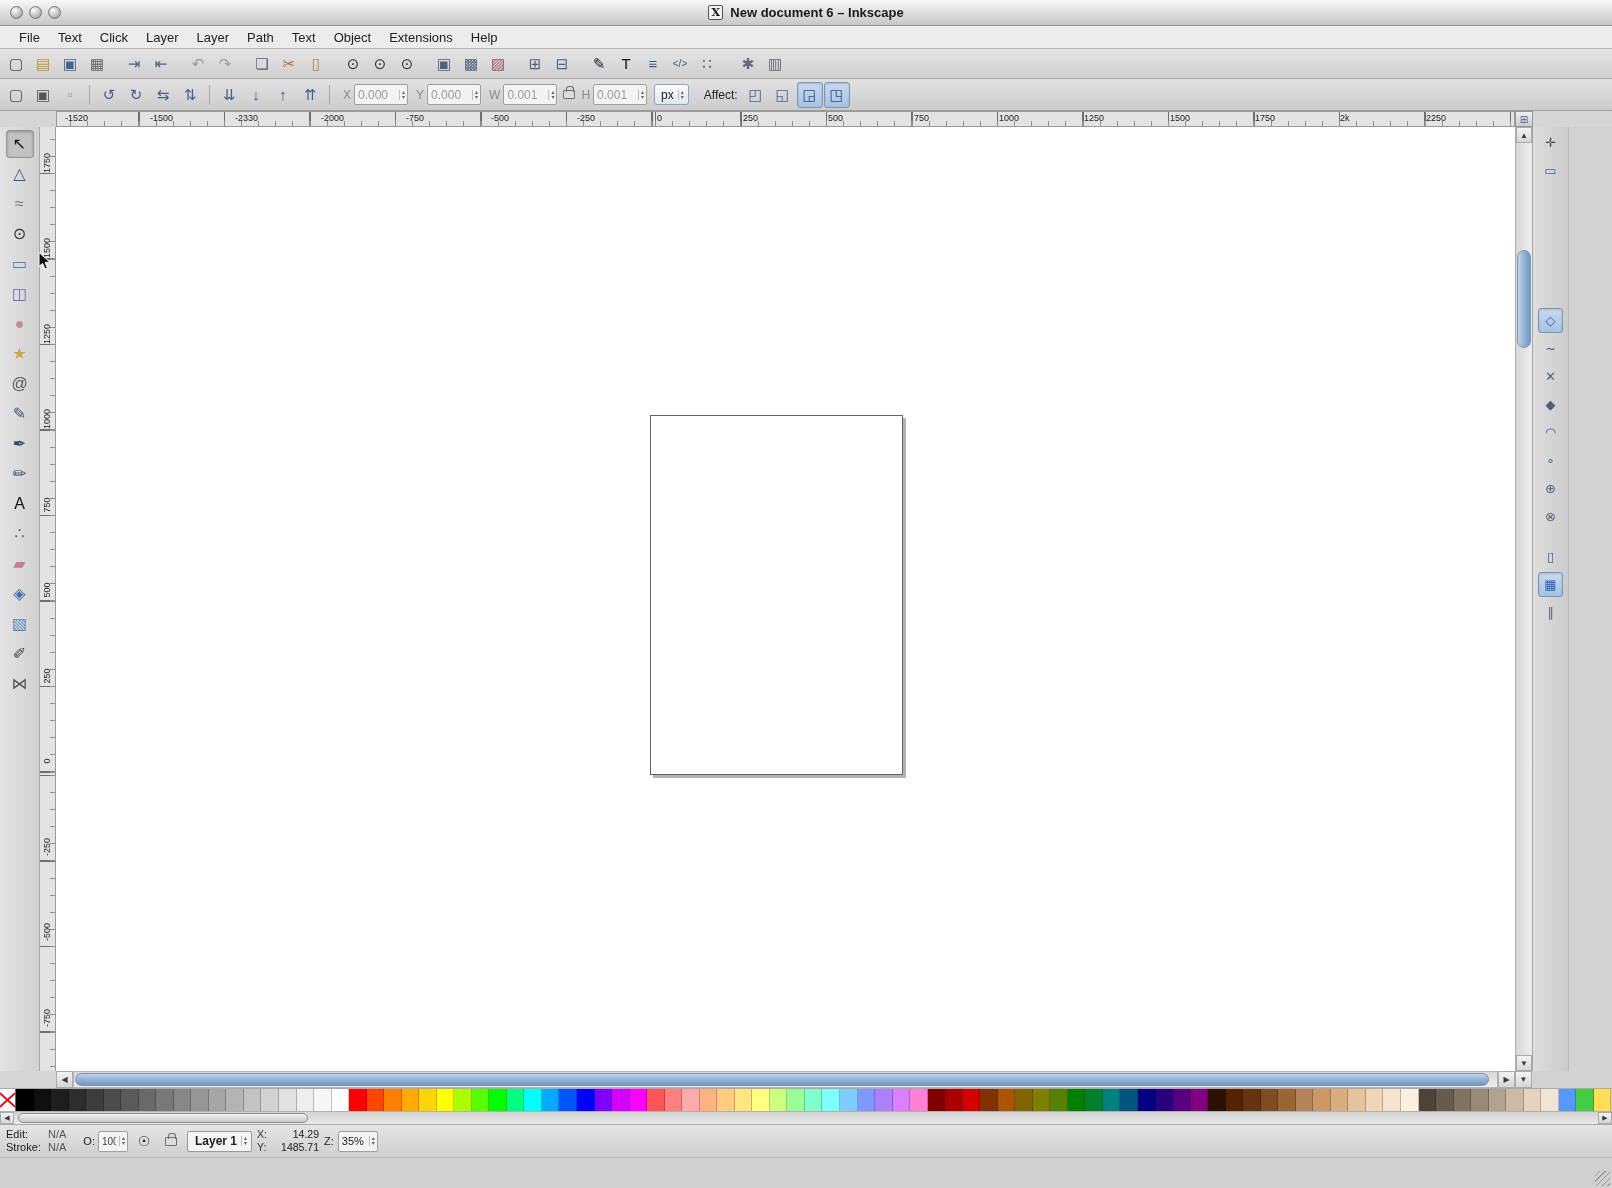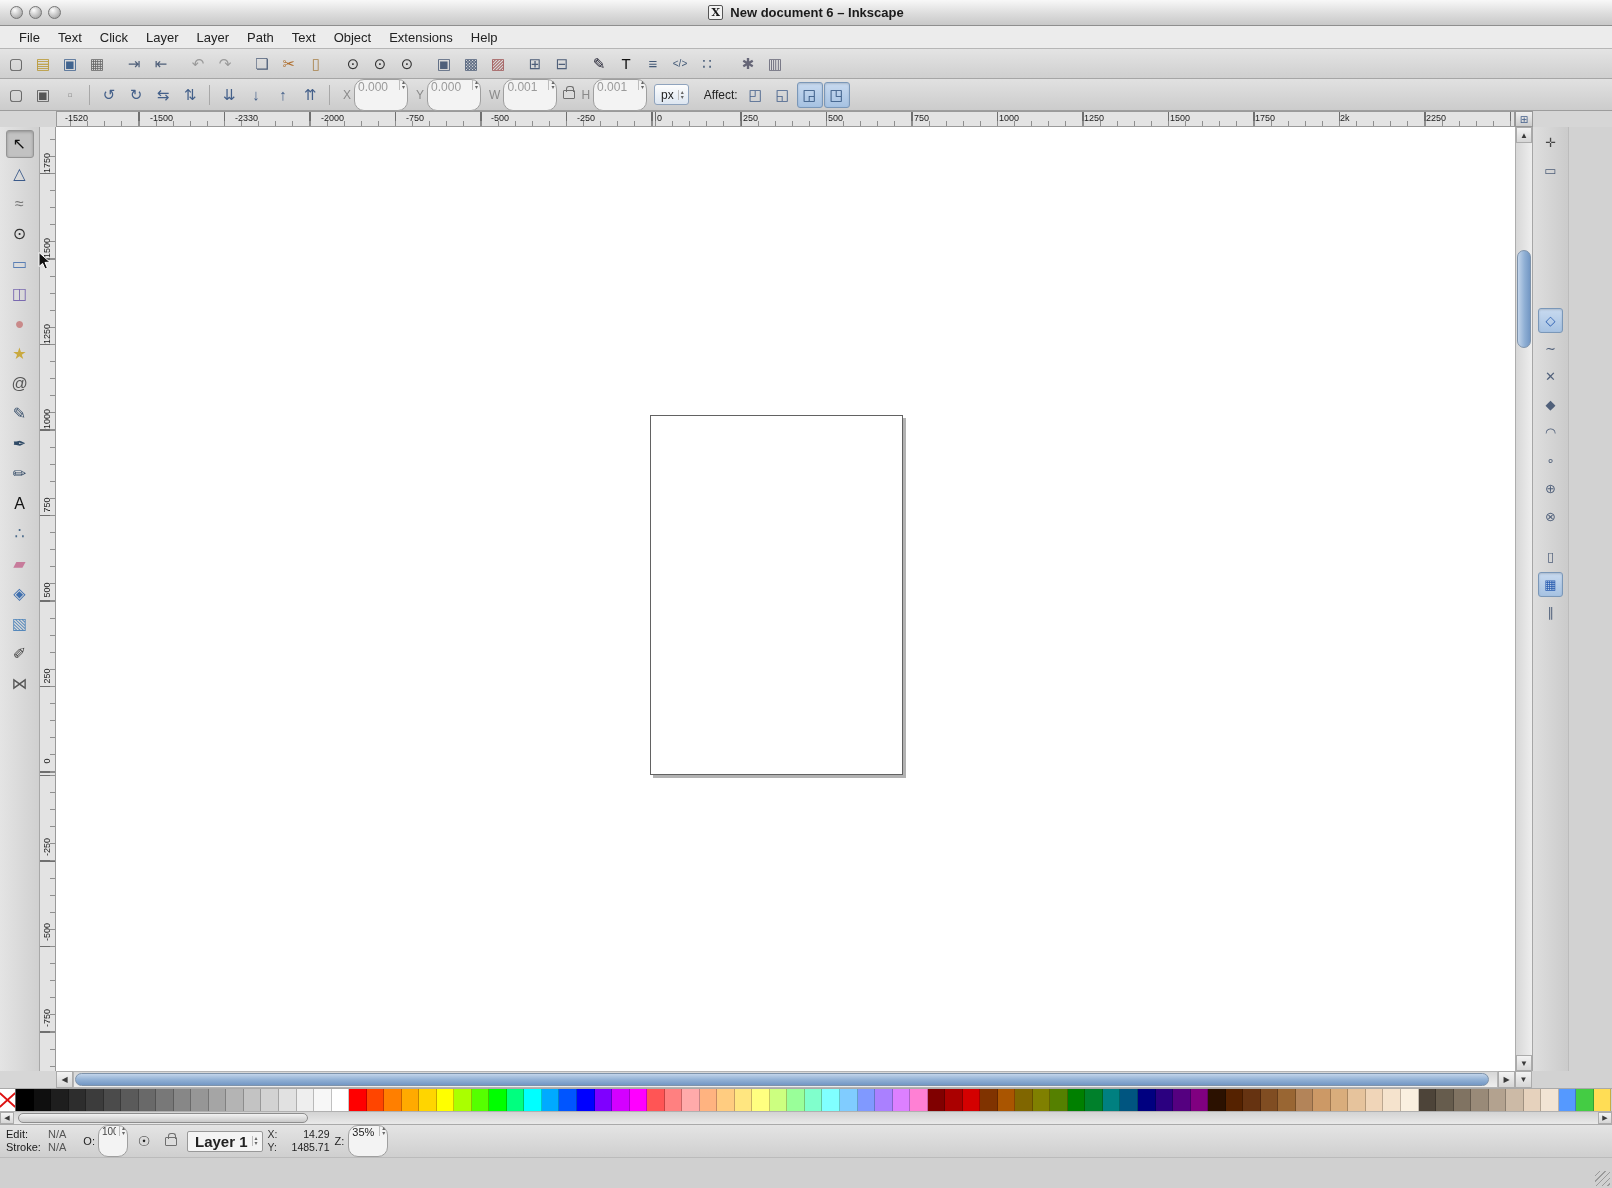--- a/index.html
+++ b/index.html
@@ -22,21 +22,21 @@
   .cmdbar { height:30px; background:linear-gradient(#e4e4e4,#cfcfcf); border-bottom:1px solid #a6a6a6; display:flex; align-items:center; padding:0 3px; gap:1px; }
   .optbar { height:32px; background:linear-gradient(#e1e1e1,#cccccc); border-bottom:1px solid #9d9d9d; display:flex; align-items:center; padding:0 3px; gap:1px; font-size:12px; }
   .grp { display:flex; align-items:center; gap:1px; }
   .tbtn { width:26px; height:26px; border:1px solid transparent; border-radius:3px; background:transparent; display:flex; align-items:center; justify-content:center; padding:0; }
   .tbtn .glyph { font-size:15px; line-height:1; white-space:nowrap; }
   .tbtn.active { background:linear-gradient(#c8daf0,#a6c2e2); border-color:#7a97b8; box-shadow:inset 0 1px 2px rgba(0,0,0,.15); }
   .vsep { width:1px; height:20px; background:#a8a8a8; margin:0 5px; flex:none; }
 
   .fld { display:flex; align-items:center; gap:3px; margin-left:7px; }
   .fld .flabel { color:#8a8a8a; }
-  .spin { display:flex; align-items:flex-start; height:32px; border:1px solid #9f9f9f; border-radius:10px; background:#f3f3f3; }
+  .spin { display:flex; align-items:center; height:21px; border:1px solid #9f9f9f; border-radius:2px; background:#f3f3f3; }
   .spin input { width:44px; border:none; background:transparent; color:#9a9a9a; font-size:12px; padding:0 3px; font-family:inherit; outline:none; }
   .arrows { display:flex; flex-direction:column; justify-content:center; border-left:1px solid #bdbdbd; padding:0 2px; }
   .arrows span { font-size:6px; line-height:5px; color:#666; font-style:normal; }
   .lockico { width:12px; height:9px; border:1px solid #6f6f6f; border-radius:1px; background:#dcdcdc; position:relative; margin:0 5px; flex:none; }
   .lockico::before { content:""; position:absolute; left:2px; top:-5px; width:6px; height:5px; border:1.5px solid #6f6f6f; border-bottom:none; border-radius:3px 3px 0 0; }
   .unitdd { display:flex; align-items:center; gap:4px; height:21px; border:1px solid #8fa3bd; border-radius:3px; background:linear-gradient(#fdfdfd,#dde6f1); padding:0 2px 0 6px; margin-left:6px; }
   .affect-label { margin:0 4px 0 14px; color:#222; }
 
   
   .ruler-row { height:16px; display:flex; background:#d6d6d6; }
@@ -97,21 +97,21 @@
   
   .statusbar { height:33px; background:linear-gradient(#e4e4e4,#cfcfcf); border-top:1px solid #a9a9a9; display:flex; align-items:center; padding:0 4px; gap:5px; font-size:11px; }
   .fsblock { display:grid; grid-template-columns:42px auto; line-height:13px; padding:0 2px; }
   .fsblock .flab { color:#1a1a1a; }
   .fsblock .fval { color:#555; }
   .opblock { display:flex; align-items:center; gap:3px; margin-left:10px; }
   .opblock .spin input { width:20px; font-size:10px; color:#444; }
   .eyebtn,.lockbtn { width:22px; height:22px; border:none; background:transparent; display:flex; align-items:center; justify-content:center; }
   .eyebtn .glyph { font-size:14px; color:#222; }
   .layerdd { display:flex; align-items:center; gap:4px; height:21px; border:1px solid #999; border-radius:2px; background:#f4f4f4; padding:0 2px 0 7px; }
-  .layerdd .lname { font-weight:bold; font-size:15px; }
+  .layerdd .lname { font-weight:bold; font-size:12px; }
   .statusmsg { flex:1; font-size:12.5px; color:#1c1c1c; padding-left:8px; white-space:nowrap; overflow:hidden; }
   .xyblock { display:grid; grid-template-columns:14px 48px; line-height:13px; font-size:10.5px; text-align:right; }
   .xyblock .xl { color:#333; text-align:left; }
   .zblock { display:flex; align-items:center; gap:4px; padding-right:4px; }
   .zblock .spin input { width:30px; color:#222; font-size:11px; }
 
   .footer { height:31px; background:#d0d0d0; position:relative; border-top:1px solid #bbb; }
   .grip { position:absolute; right:2px; bottom:2px; width:15px; height:15px; background:repeating-linear-gradient(135deg,transparent 0 3px,#9a9a9a 3px 4px); }
 
   .cursor { position:absolute; left:38px; top:252px; z-index:50; }

